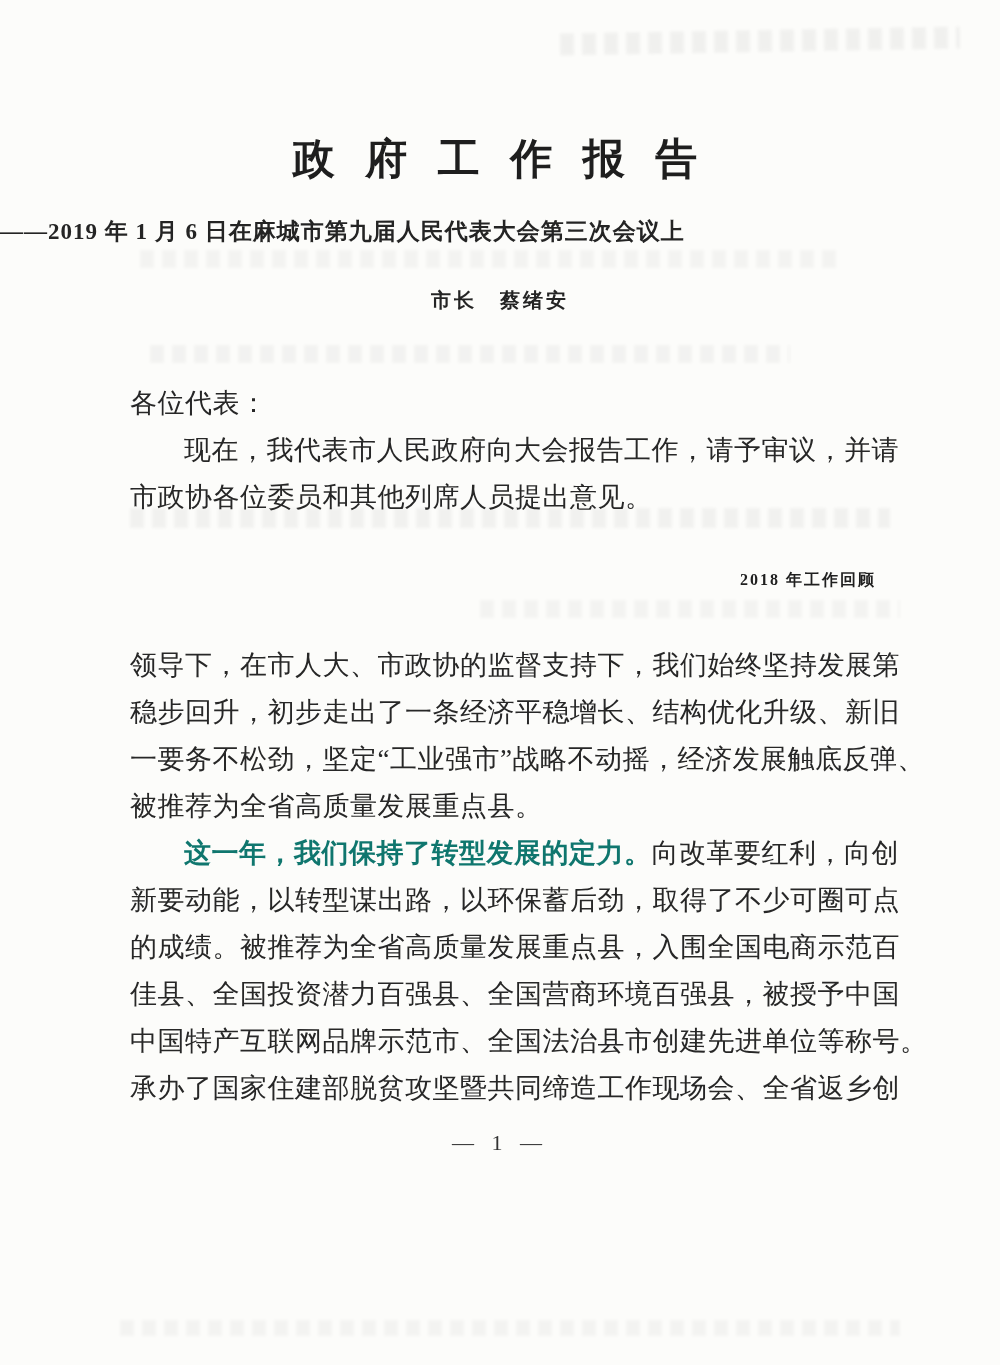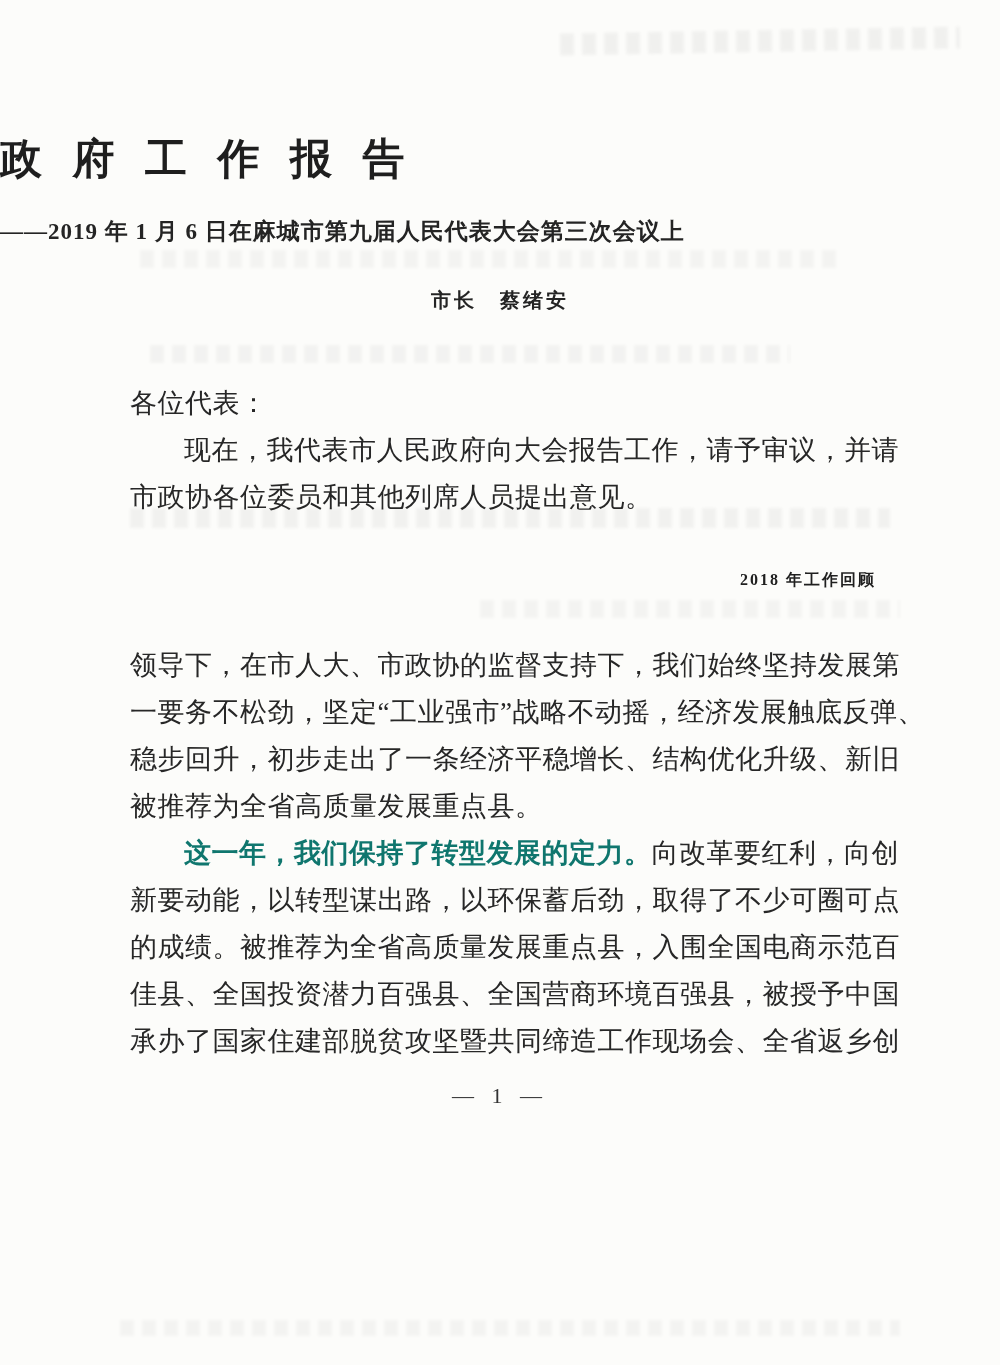--- a/index.html
+++ b/index.html
@@ -32,20 +32,21 @@
   .g1 { left: 560px; top: 30px;  width: 400px; height: 22px; transform: rotate(-1deg); }
   .g2 { left: 140px; top: 250px; width: 700px; height: 18px; opacity: 0.04; }
   .g3 { left: 150px; top: 345px; width: 640px; height: 18px; opacity: 0.045; }
   .g4 { left: 130px; top: 508px; width: 760px; height: 20px; opacity: 0.05; }
   .g5 { left: 480px; top: 600px; width: 420px; height: 18px; opacity: 0.04; }
   .g6 { left: 120px; top: 1320px; width: 780px; height: 16px; opacity: 0.04; }
 
   .doc-title {
     margin: 0;
     padding-top: 136px;
+    text-align: center;
     font-size: 42px;
     font-weight: 700;
     letter-spacing: 10px;
     color: #1e1e1e;
     line-height: 1.1;
   }
   .doc-subtitle {
     margin: 34px 0 0 0;
     text-align: left;
     font-size: 23px;
@@ -113,32 +114,33 @@
 
     <div>
       <div class="line indent">现在，我代表市人民政府向大会报告工作，请予审议，并请</div>
       <div class="line">市政协各位委员和其他列席人员提出意见。</div>
     </div>
 
     <div class="section-heading">2018 年工作回顾</div>
 
     <div>
       <div class="line">领导下，在市人大、市政协的监督支持下，我们始终坚持发展第</div>
+      <div class="line">稳步回升，初步走出了一条经济平稳增长、结构优化升级、新旧</div>
       <div class="line">一要务不松劲，坚定“工业强市”战略不动摇，经济发展触底反弹、</div>
-      <div class="line">稳步回升，初步走出了一条经济平稳增长、结构优化升级、新旧</div>
       <div class="line">被推荐为全省高质量发展重点县。</div>
     </div>
 
     <div>
       <div class="line indent">
         <span class="bold-lead">这一年，我们保持了转型发展的定力。</span><span>向改革要红利，向创</span>
       </div>
       <div class="line">新要动能，以转型谋出路，以环保蓄后劲，取得了不少可圈可点</div>
       <div class="line">的成绩。被推荐为全省高质量发展重点县，入围全国电商示范百</div>
       <div class="line">佳县、全国投资潜力百强县、全国营商环境百强县，被授予中国</div>
+      <div class="line">中国特产互联网品牌示范市、全国法治县市创建先进单位等称号。</div>
       <div class="line">承办了国家住建部脱贫攻坚暨共同缔造工作现场会、全省返乡创</div>
     </div>
 
   </div>
 
   <div class="page-footer">— 1 —</div>
 
 </div>
 
 </body></html>

